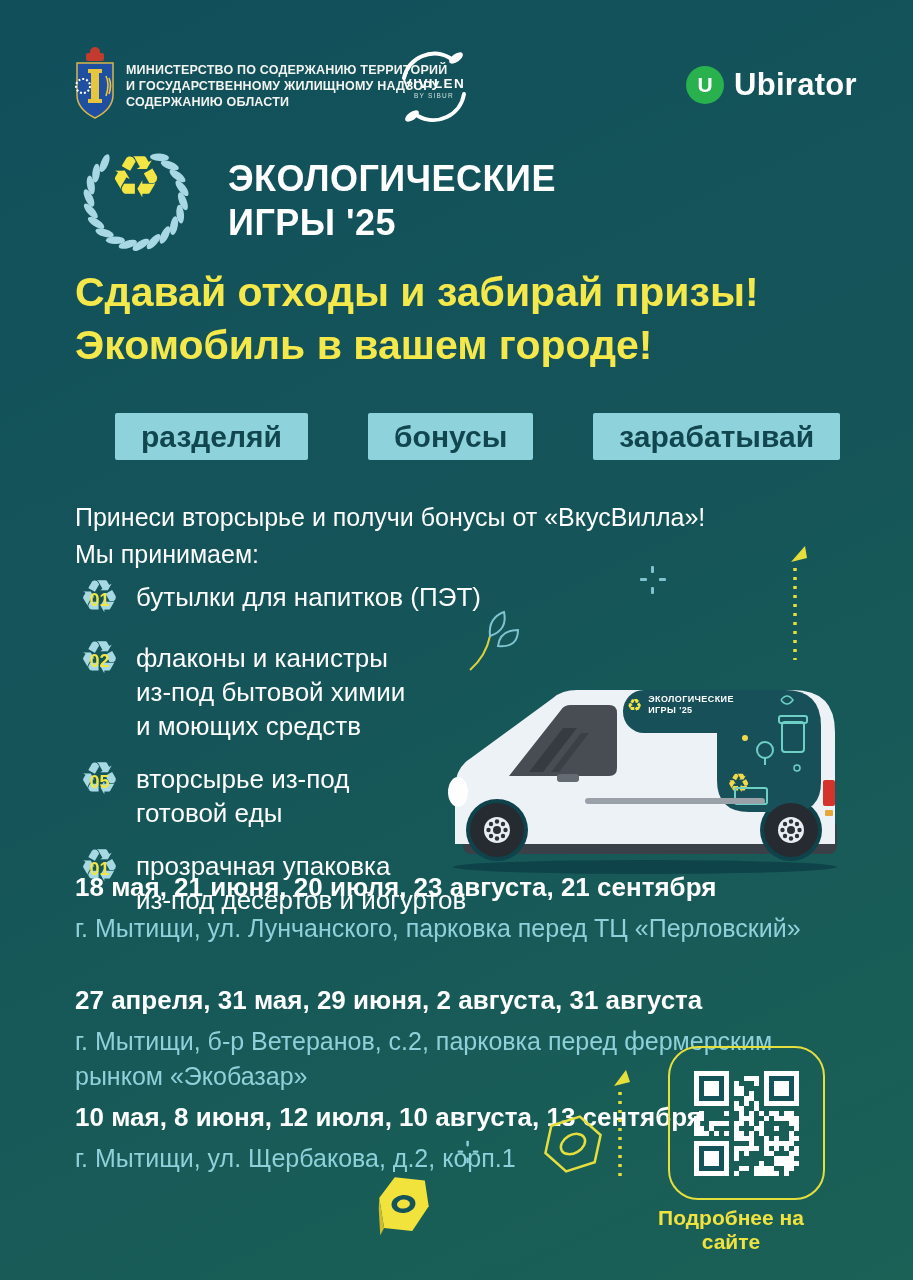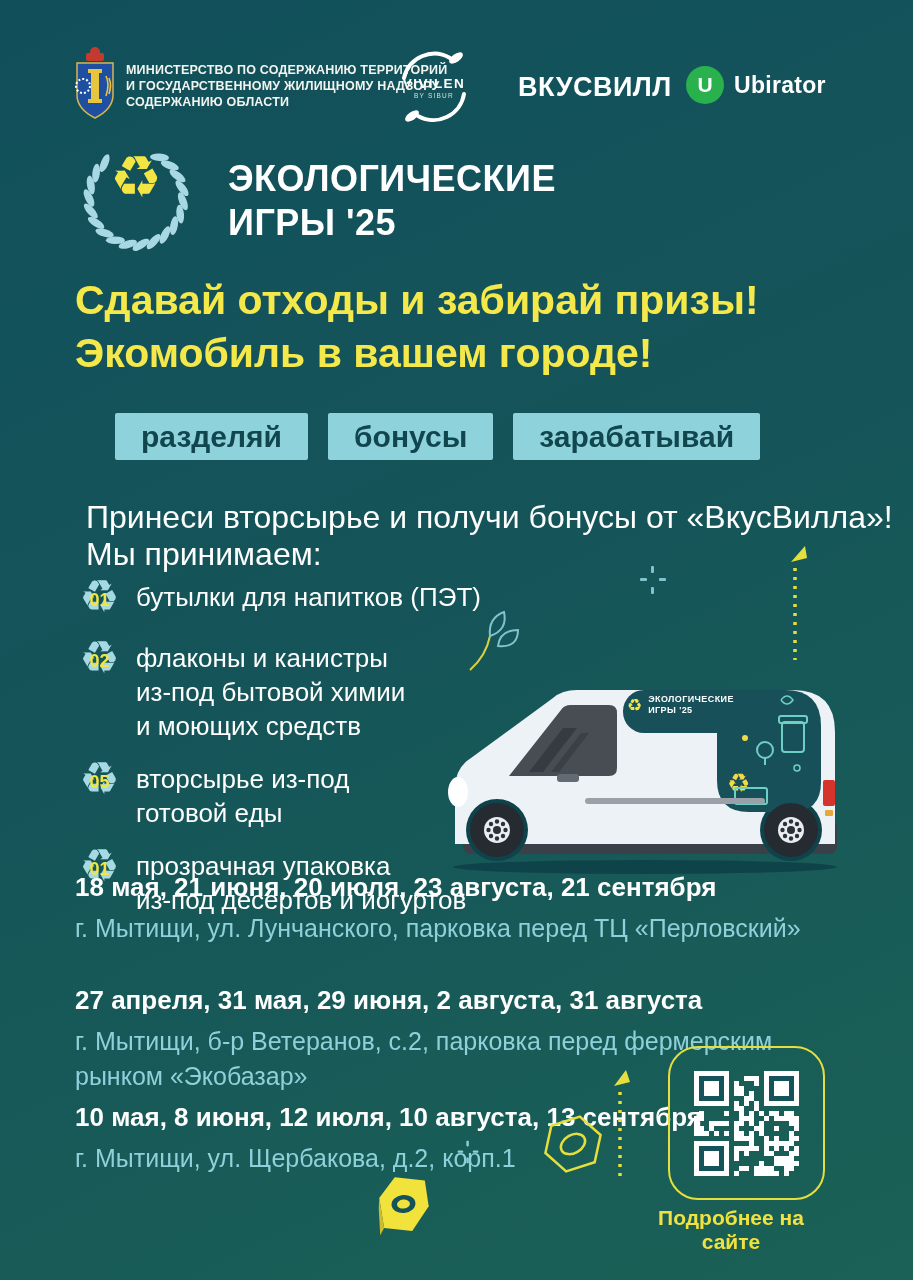--- a/index.html
+++ b/index.html
@@ -11,32 +11,32 @@
   .abs{position:absolute;}
   
   .ministry{left:126px;top:62px;font-size:12.5px;font-weight:bold;line-height:16px;letter-spacing:.2px;color:#f2f4f0;}
   .vivilen{left:390px;top:50px;width:88px;height:74px;}
   .vivilen .vtxt{position:absolute;left:0;top:26px;width:88px;text-align:center;font-size:13.5px;font-weight:bold;letter-spacing:1.4px;}
   .vivilen .vsub{position:absolute;left:0;top:42px;width:88px;text-align:center;font-size:6.5px;letter-spacing:1.2px;color:#cfe0dd;}
   .vkusvill{left:518px;top:72px;font-size:27px;font-weight:bold;letter-spacing:.5px;}
   .ubirator{left:686px;top:66px;display:flex;align-items:center;gap:10px;}
   .ub-circle{width:38px;height:38px;border-radius:50%;background:#29b14d;display:flex;align-items:center;justify-content:center;}
   .ub-u{color:#fff;font-size:21px;font-weight:bold;line-height:1;transform:translateY(-1px);}
-  .ub-name{font-size:23px;font-weight:600;letter-spacing:.3px;}
+  .ub-name{font-size:31px;font-weight:600;letter-spacing:.3px;}
   
   .wreath{left:78px;top:142px;width:116px;height:110px;}
   .wreath .recycle-big{position:absolute;left:14px;top:2px;width:88px;text-align:center;font-size:58px;line-height:66px;color:#f2e544;}
   .event-title{left:228px;top:157px;font-size:36px;line-height:44px;font-weight:800;letter-spacing:.5px;}
   
-  .headline{left:75px;top:274px;font-size:41px;line-height:53px;font-weight:bold;color:#f5e84b;}
-  
-  .badges{left:75px;top:413px;display:flex;gap:20px;padding-left:40px;}
+  .headline{left:75px;top:266px;font-size:41px;line-height:53px;font-weight:bold;color:#f5e84b;}
+  
+  .badges{left:75px;top:413px;display:flex;gap:60px;padding-left:40px;}
   .badge{background:#8ed2dc;color:#11464f;font-size:30px;font-weight:bold;height:47px;display:flex;align-items:center;padding:0 26px;border-radius:2px;}
   
-  .intro{left:86px;top:499px;font-size:32px;line-height:37px;color:#fdfefd;}
+  .intro{left:75px;top:499px;font-size:25px;line-height:37px;color:#fdfefd;}
   
   .items{left:76px;top:576px;width:430px;}
   .item{display:flex;gap:13px;margin-bottom:15px;}
   .ric{position:relative;width:47px;height:46px;flex:none;}
   .ric .glyph{position:absolute;left:0;top:-4px;width:47px;text-align:center;font-size:45px;line-height:50px;color:#a6d9e3;}
   .ric .num{position:absolute;left:0;top:14px;width:47px;text-align:center;font-size:18px;font-weight:bold;color:#f2e544;}
   .item .txt{font-size:26px;line-height:34px;color:#fdfefd;padding-top:4px;}
   
   .sched{left:75px;width:810px;}
   .sched .dates{font-size:26px;font-weight:bold;color:#fdfefd;margin-bottom:8px;}
@@ -87,21 +87,20 @@
     <svg width="88" height="74" viewBox="0 0 88 74">
       <path d="M14,28 A31,31 0 0 1 60,8" stroke="#fff" stroke-width="4" fill="none" stroke-linecap="round"></path>
       <path d="M74,44 A31,31 0 0 1 28,66" stroke="#fff" stroke-width="4" fill="none" stroke-linecap="round"></path>
       <ellipse cx="66" cy="8" rx="8" ry="4" fill="#fff" transform="rotate(-35 66 8)"></ellipse>
       <ellipse cx="22" cy="66" rx="8" ry="4" fill="#fff" transform="rotate(-35 22 66)"></ellipse>
     </svg>
     <div class="vtxt">VIVILEN</div>
     <div class="vsub">BY SIBUR</div>
   </div>
 
-  <div class="abs vkusvill">ВКУСВИЛЛ</div>
 
   <div class="abs ubirator">
     <div class="ub-circle">
       <span class="ub-u">U</span>
     </div>
     <span class="ub-name">Ubirator</span>
   </div>
 
   <div class="abs wreath">
     <svg width="116" height="110" viewBox="0 0 116 110">

